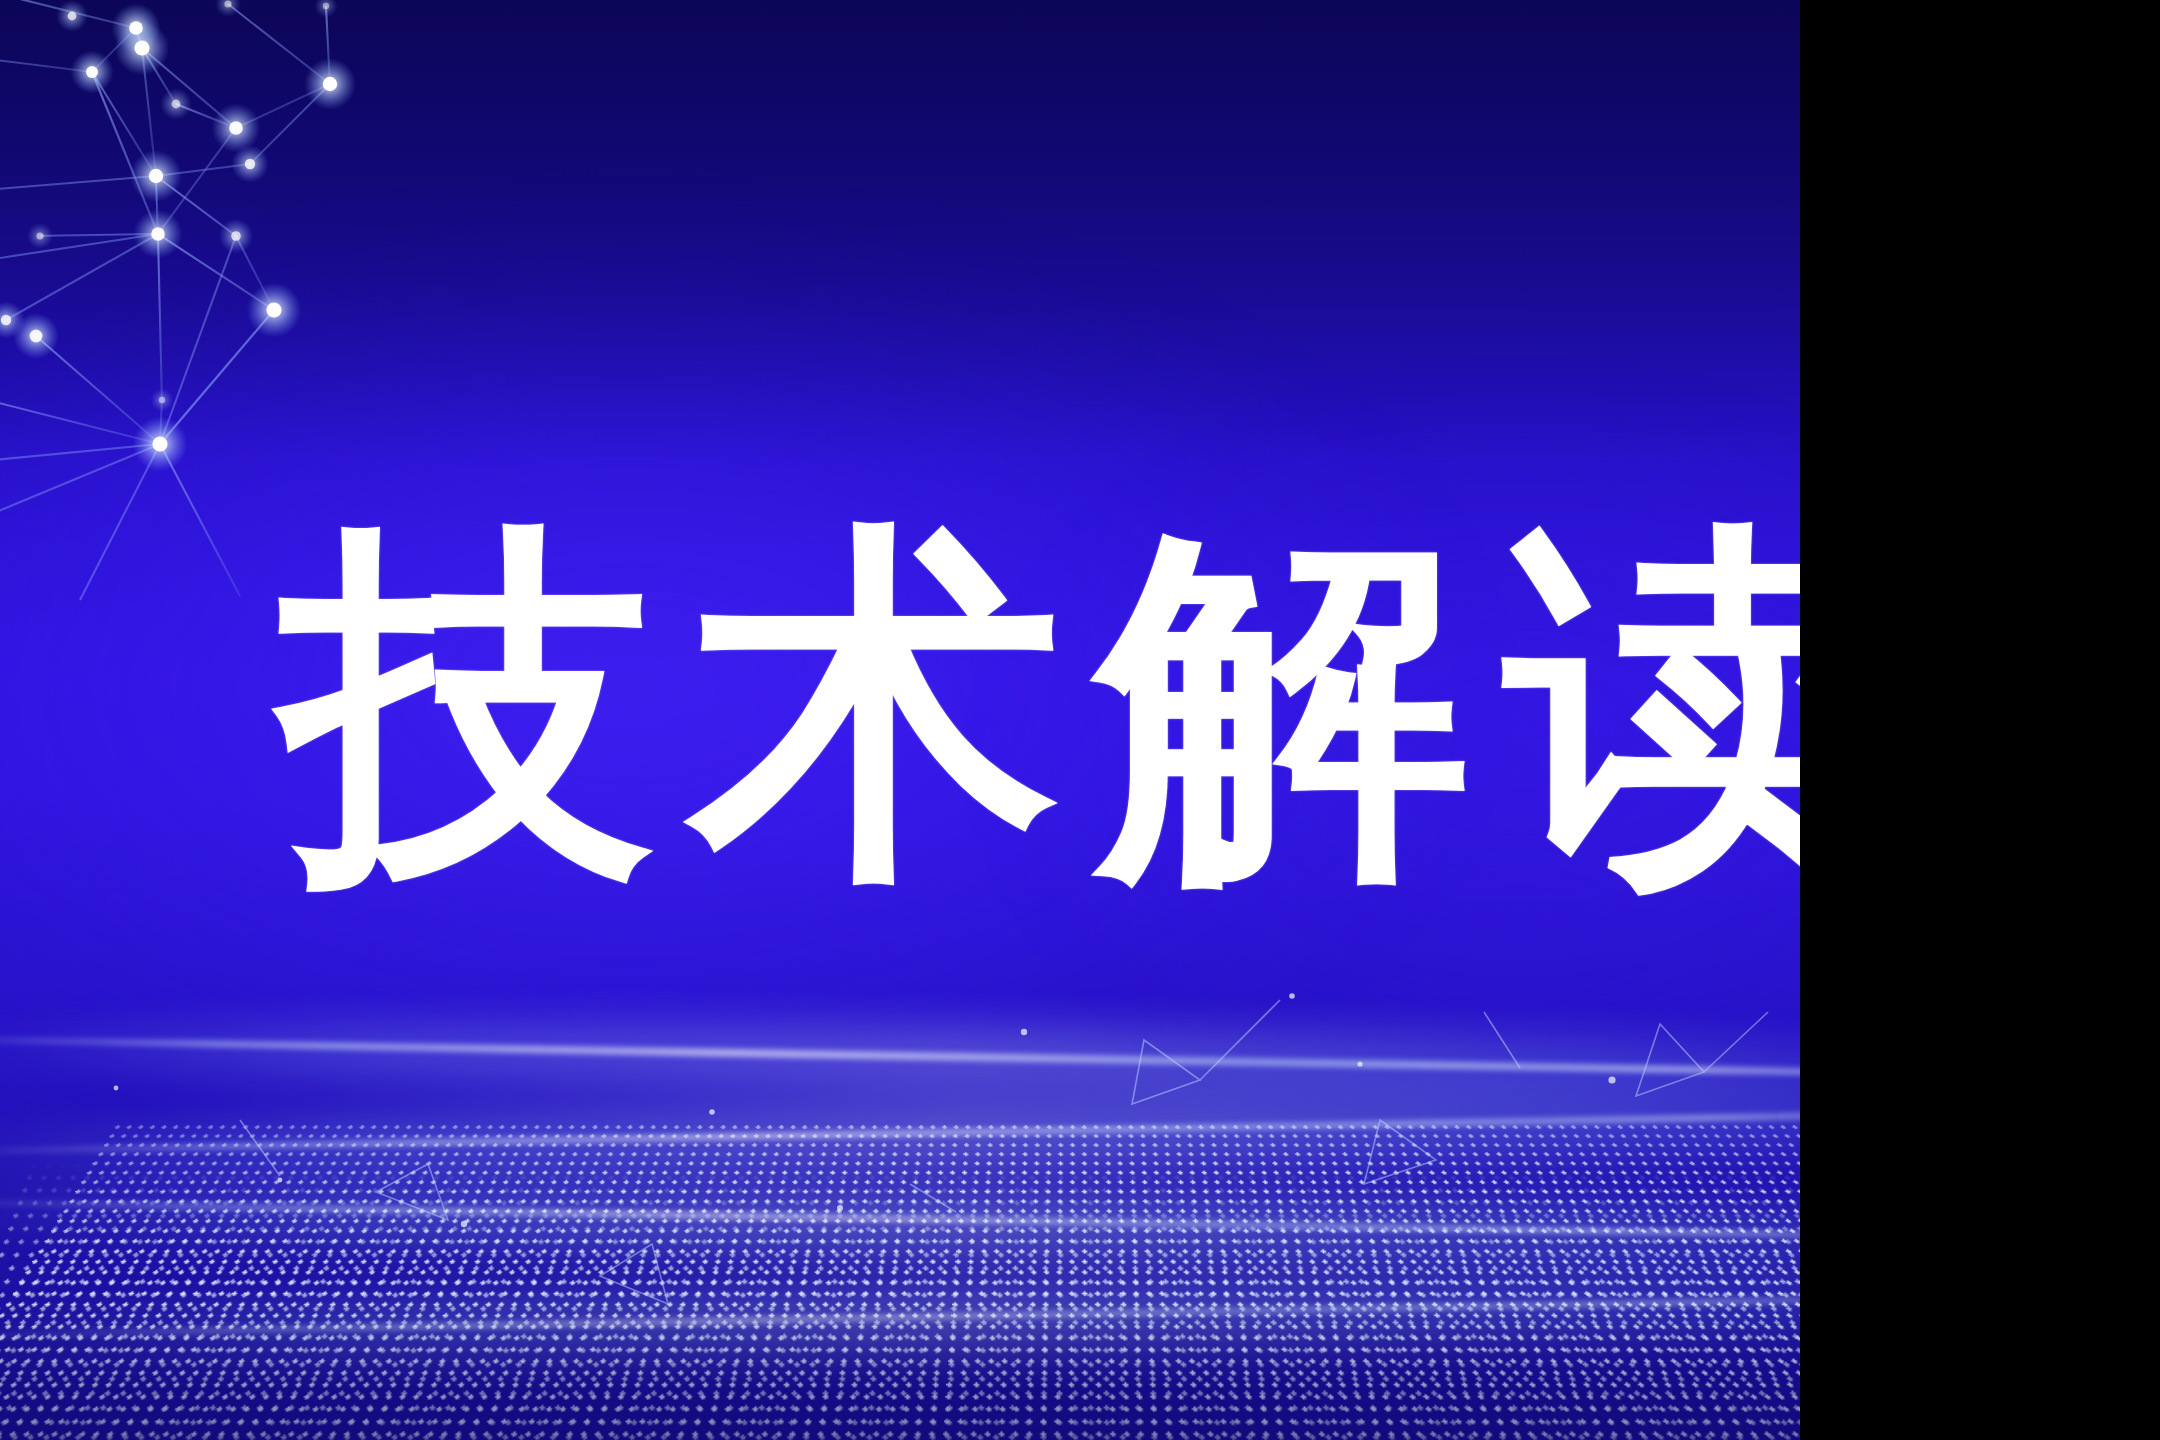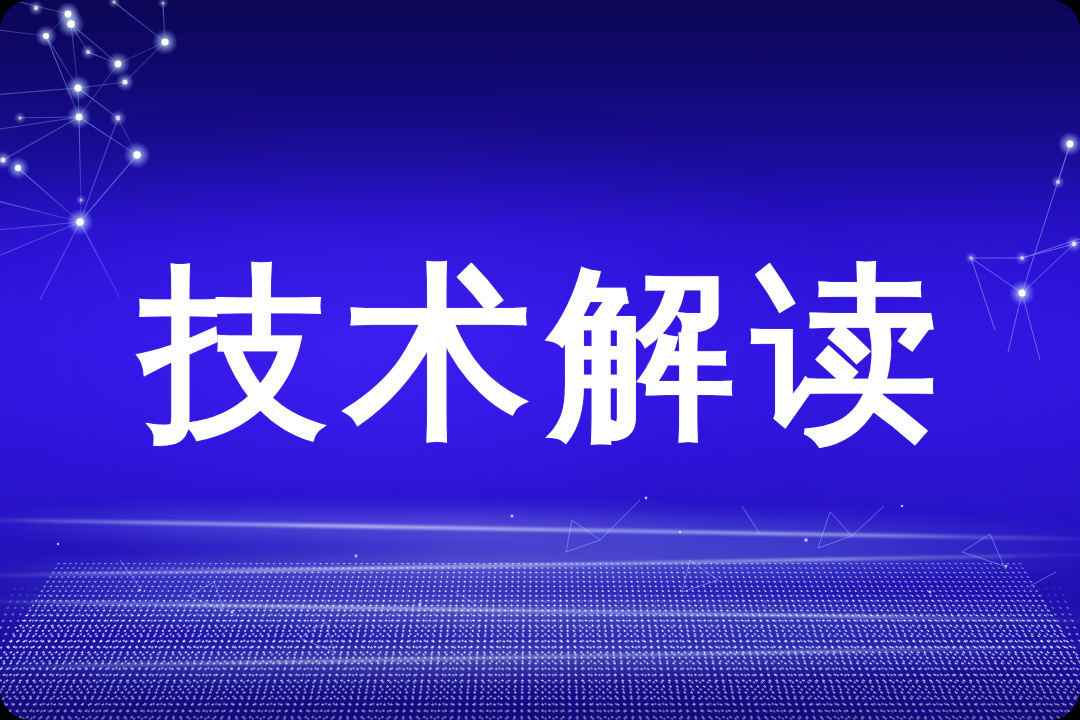--- a/index.html
+++ b/index.html
@@ -4,38 +4,37 @@
 <title>技术解读</title>
 <style>
   html, body {
     margin: 0;
     padding: 0;
     background: #000;
   }
 
   #banner {
     position: relative;
-    width: 1080px;
+    width: 900px;
     height: 720px;
     overflow: hidden;
     font-family: "DejaVu Sans", "Liberation Sans", sans-serif;
     
     background:
       linear-gradient(180deg,
         #150a82 0%,
         #1a0c9b 12%,
         #2310bd 26%,
         #2d13d6 38%,
         #3114e0 47%,
         #2f14dd 55%,
         #2a13cf 66%,
         #2412be 76%,
         #1d10a8 86%,
         #170d92 100%);
-    border-radius: 31px;
   }
 
   
   .glow-center {
     position: absolute;
     left: -10%;
     top: 18%;
     width: 90%;
     height: 60%;
     background: radial-gradient(ellipse at 50% 50%,

